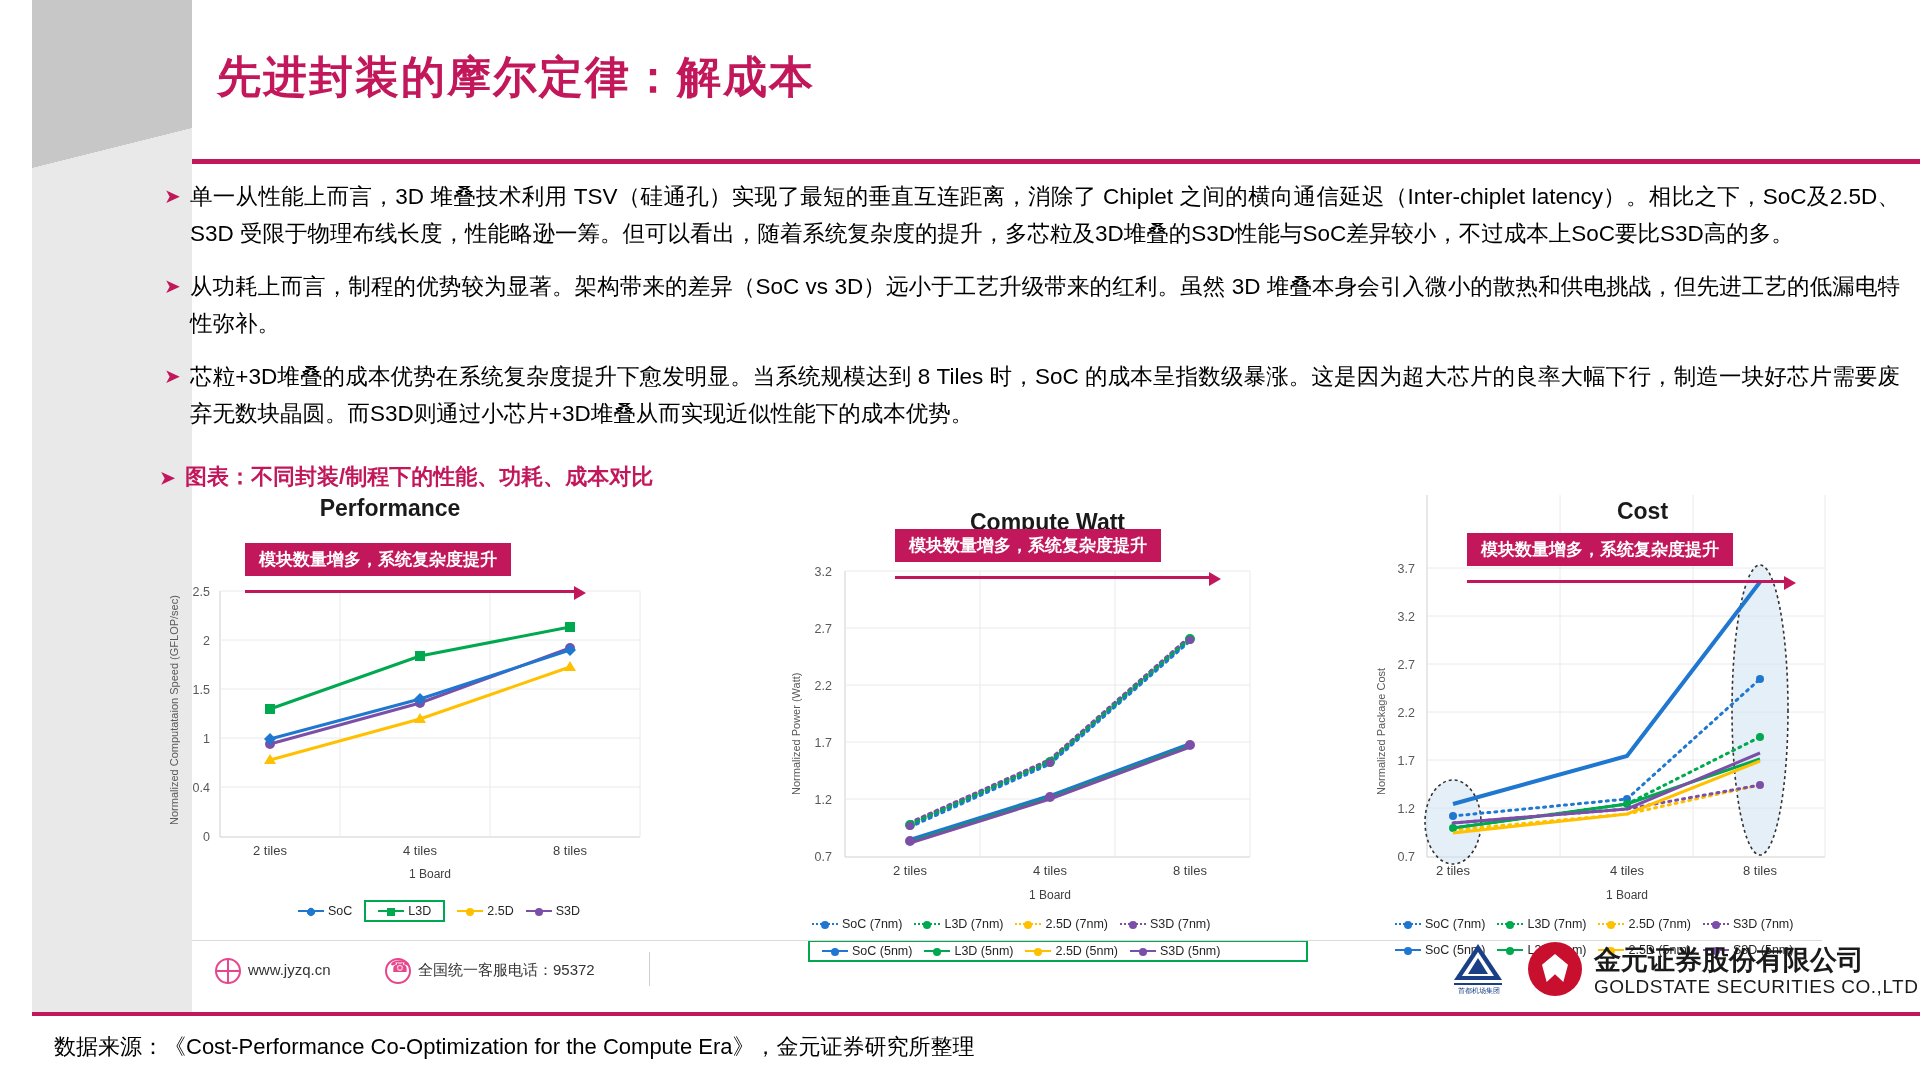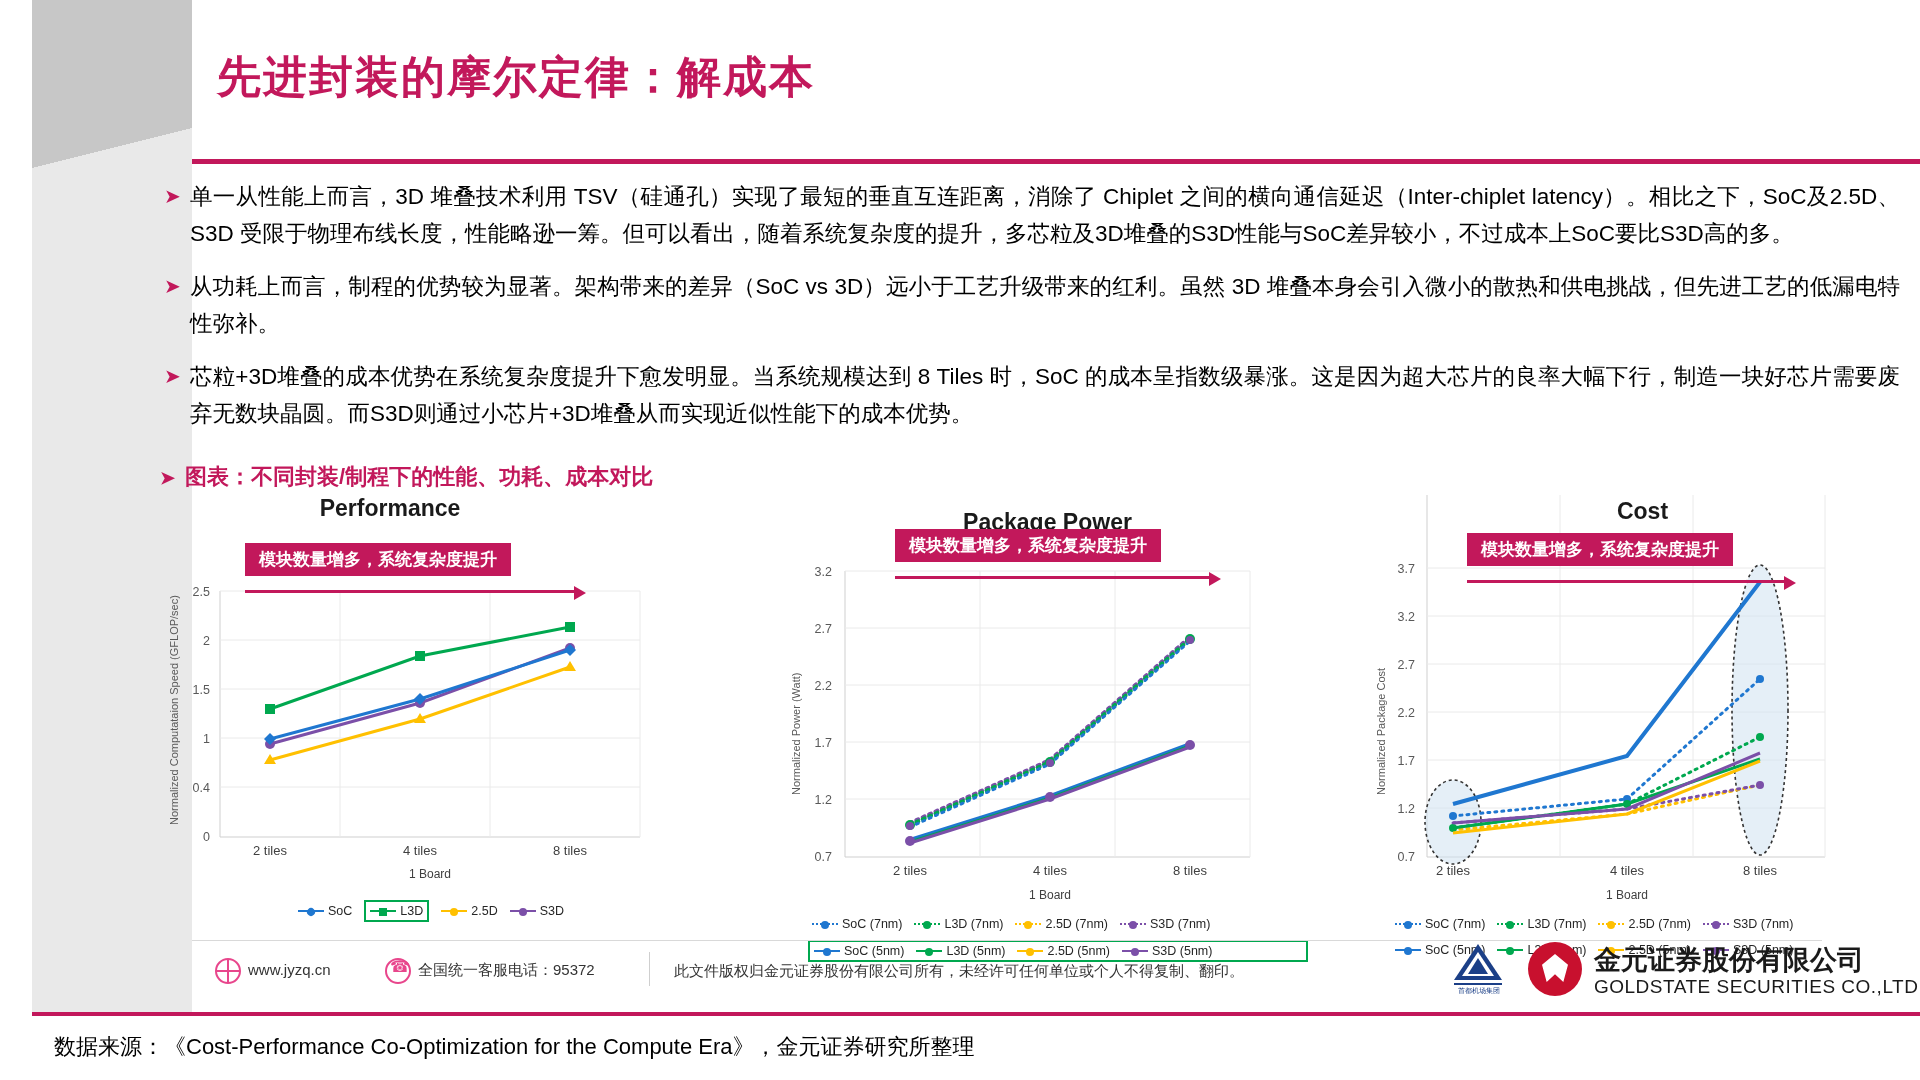--- a/index.html
+++ b/index.html
@@ -151,21 +151,21 @@
   .lg-line.dotted { border-top: 2px dotted #000; }
   .lg-dot {
     position: absolute; left: 9px; top: -4px;
     width: 8px; height: 8px; border-radius: 50%;
     background: #000;
   }
   .lg-sq {
     position: absolute; left: 9px; top: -4px;
     width: 8px; height: 8px; background: #000;
   }
-  .lg-box { border: 2px solid #00a84f; padding: 2px 4px; }
+  .lg-box { border: 2px solid #00a84f; padding: 2px 12px; }
 
   
   .footer {
     position: absolute; left: 0; bottom: 72px;
     width: 1920px; height: 68px;
   }
   .footer-line {
     position: absolute; left: 160px; top: 0;
     width: 1630px; height: 1px; background: #d9d9d9;
   }
@@ -337,21 +337,21 @@
         <div class="legend-item">
           <span class="lg-line" style="border-color:#7b4fa8;">
               <span class="lg-dot" style="background:#7b4fa8;"></span>
             </span>
           <span>S3D</span>
         </div>
       </div>
     </div>
 
     <div class="chart c2">
-      <div class="chart-title" style="top:14px;left:0;width:595px;">Package Power</div>
+      <div class="chart-title" style="top:14px;left:0;width:595px;">Compute Watt</div>
       <div class="axis-left-label" style="left:40px; top:300px;">Normalized Power (Watt)</div>
 
       <div class="ytick" style="left:42px; top:355px;">0.7</div>
       <div class="ytick" style="left:42px; top:298px;">1.2</div>
       <div class="ytick" style="left:42px; top:241px;">1.7</div>
       <div class="ytick" style="left:42px; top:184px;">2.2</div>
       <div class="ytick" style="left:42px; top:127px;">2.7</div>
       <div class="ytick" style="left:42px; top:70px;">3.2</div>
 
       <svg width="595" height="400" style="position:absolute;left:0;top:0;">
@@ -564,21 +564,20 @@
     <div class="f-item" style="left:183px; top:18px;">
       <span class="globe"></span><span>www.jyzq.cn</span>
     </div>
 
     <div class="f-item" style="left:353px; top:18px;">
       <span class="phone"></span><span>全国统一客服电话：95372</span>
     </div>
 
     <div class="sep" style="left:617px; top:12px;"></div>
 
-    <div class="f-item" style="left:642px; top:22px;">此文件版权归金元证券股份有限公司所有，未经许可任何单位或个人不得复制、翻印。</div>
 
     <div class="logo-blue" style="left:1416px; top:0px;">
       <svg width="60" height="58" viewBox="0 0 60 58">
         <polygon points="30,4 54,40 6,40" fill="#1b3f87"></polygon>
         <polygon points="30,12 46,36 14,36" fill="#ffffff"></polygon>
         <polygon points="30,18 40,34 20,34" fill="#1b3f87"></polygon>
         <rect x="6" y="43" width="48" height="2" fill="#1b3f87"></rect>
       </svg>
       <div style="position:absolute;left:-4px;top:46px;width:70px;text-align:center;font-size:7px;color:#1b3f87;">首都机场集团</div>
     </div>

